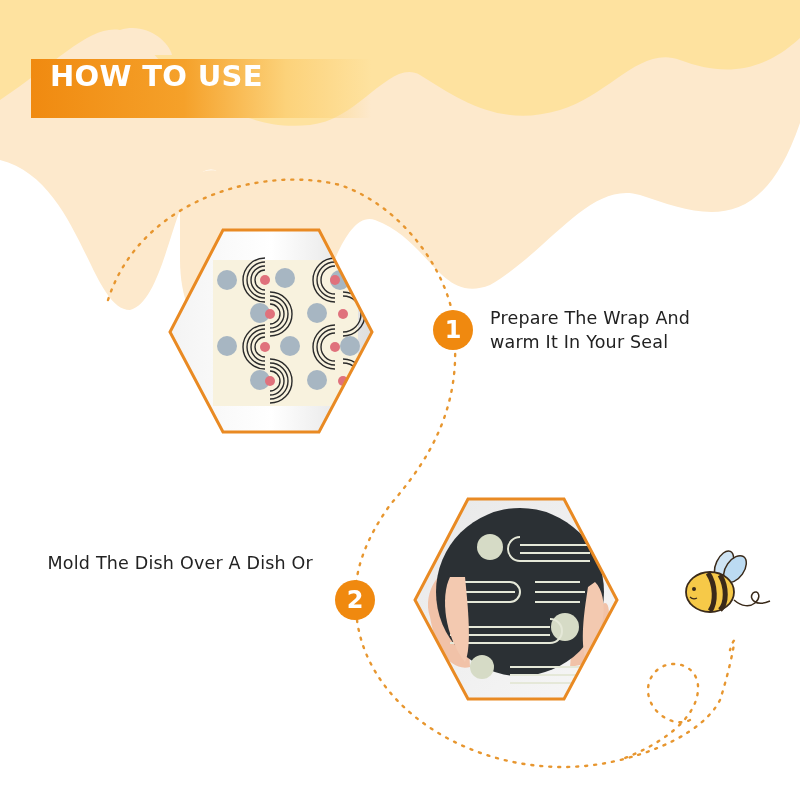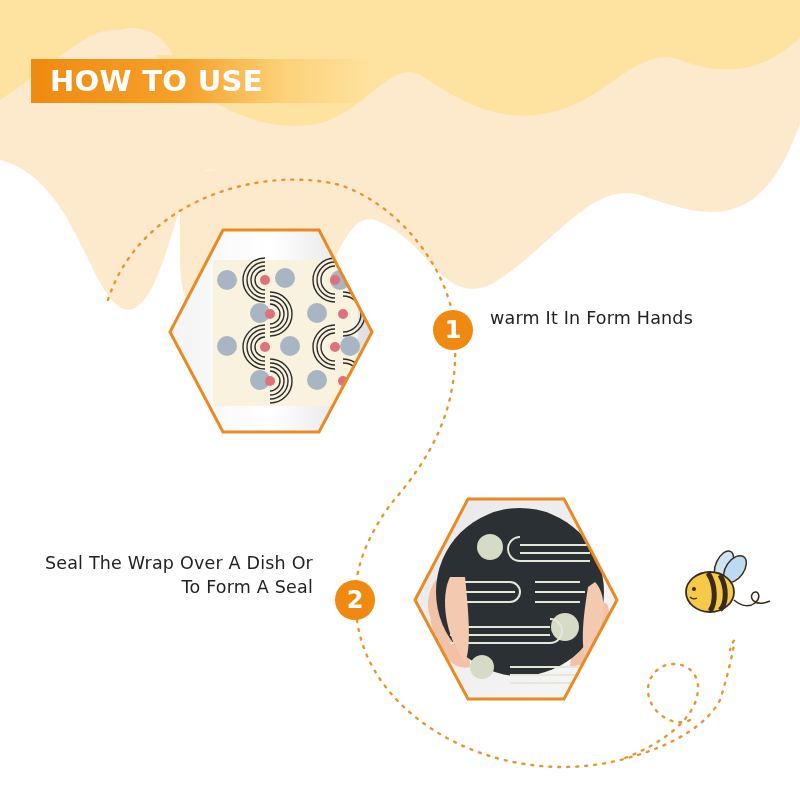--- a/index.html
+++ b/index.html
@@ -1,20 +1,20 @@
 <!DOCTYPE html>
 <html><head>
 <meta charset="utf-8">
 <style>
   html, body { margin: 0; padding: 0; }
   body { width: 800px; height: 800px; position: relative; overflow: hidden; background: #ffffff; font-family: "Liberation Sans", sans-serif; }
   .bg { position: absolute; left: 0; top: 0; width: 800px; height: 800px; }
-  .banner { position: absolute; left: 31px; top: 59px; width: 340px; height: 44px;
+  .banner { position: absolute; left: 31px; top: 59px; width: 340px; height: 59px;
     background: linear-gradient(90deg, #f08a10 0%, #f5a12a 45%, #fcd27a 75%, rgba(253,222,150,0) 100%);
-    display: flex; align-items: center; }
+    display: flex; align-items: flex-start; }
   .banner-text { color: #ffffff; font-weight: bold; font-size: 29px; margin-left: 19px; letter-spacing: 0.3px; font-family: "DejaVu Sans", sans-serif; }
   .hex { position: absolute; }
   .step-badge { position: absolute; width: 40px; height: 40px; border-radius: 50%; background: #f0890f; color: #fff;
     font-weight: bold; font-size: 24px; display: flex; align-items: center; justify-content: center; font-family: "DejaVu Sans", sans-serif; }
   .step-text { position: absolute; color: #222; font-size: 17.5px; line-height: 24px; font-family: "DejaVu Sans", sans-serif; letter-spacing: 0.2px; }
   .step-text.right { text-align: right; }
   .bee { position: absolute; left: 680px; top: 545px; }
 </style>
 </head>
 <body>
@@ -119,29 +119,29 @@
 </svg>
 
 <div class="banner">
   <span class="banner-text">HOW TO USE</span>
 </div>
 
 <div class="step-badge" style="left:433px;top:310px">
   <span>1</span>
 </div>
 <div class="step-text" style="left:490px;top:306px">
-  <div>warm It In Form Hands</div>
+  <div>Prepare The Wrap And</div>
+  <div>warm It In Your Seal</div>
 </div>
 
 <div class="step-badge" style="left:335px;top:580px">
   <span>2</span>
 </div>
 <div class="step-text right" style="left:0px;width:313px;top:551px">
-  <div>Seal The Wrap Over A Dish Or</div>
-  <div>To Form A Seal</div>
+  <div>Mold The Dish Over A Dish Or</div>
 </div>
 
 <svg class="bee" width="100" height="75" viewBox="0 0 100 75">
   <ellipse cx="44" cy="20" rx="8" ry="15" transform="rotate(25 44 20)" fill="#cfe4f4" stroke="#3a2a1a" stroke-width="1.5"></ellipse>
   <ellipse cx="55" cy="24" rx="9" ry="15" transform="rotate(35 55 24)" fill="#bcdbf2" stroke="#3a2a1a" stroke-width="1.5"></ellipse>
   <ellipse cx="30" cy="47" rx="24" ry="20" fill="#f6c948" stroke="#3a2a1a" stroke-width="1.8"></ellipse>
   <path d="M28,28 C36,40 36,58 30,66" stroke="#3a2a1a" stroke-width="5" fill="none"></path>
   <path d="M40,30 C47,42 47,58 40,65" stroke="#3a2a1a" stroke-width="5" fill="none"></path>
   <circle cx="14" cy="44" r="2" fill="#3a2a1a"></circle>
   <path d="M10,52 Q13,55 17,53" stroke="#3a2a1a" stroke-width="1.2" fill="none"></path>

